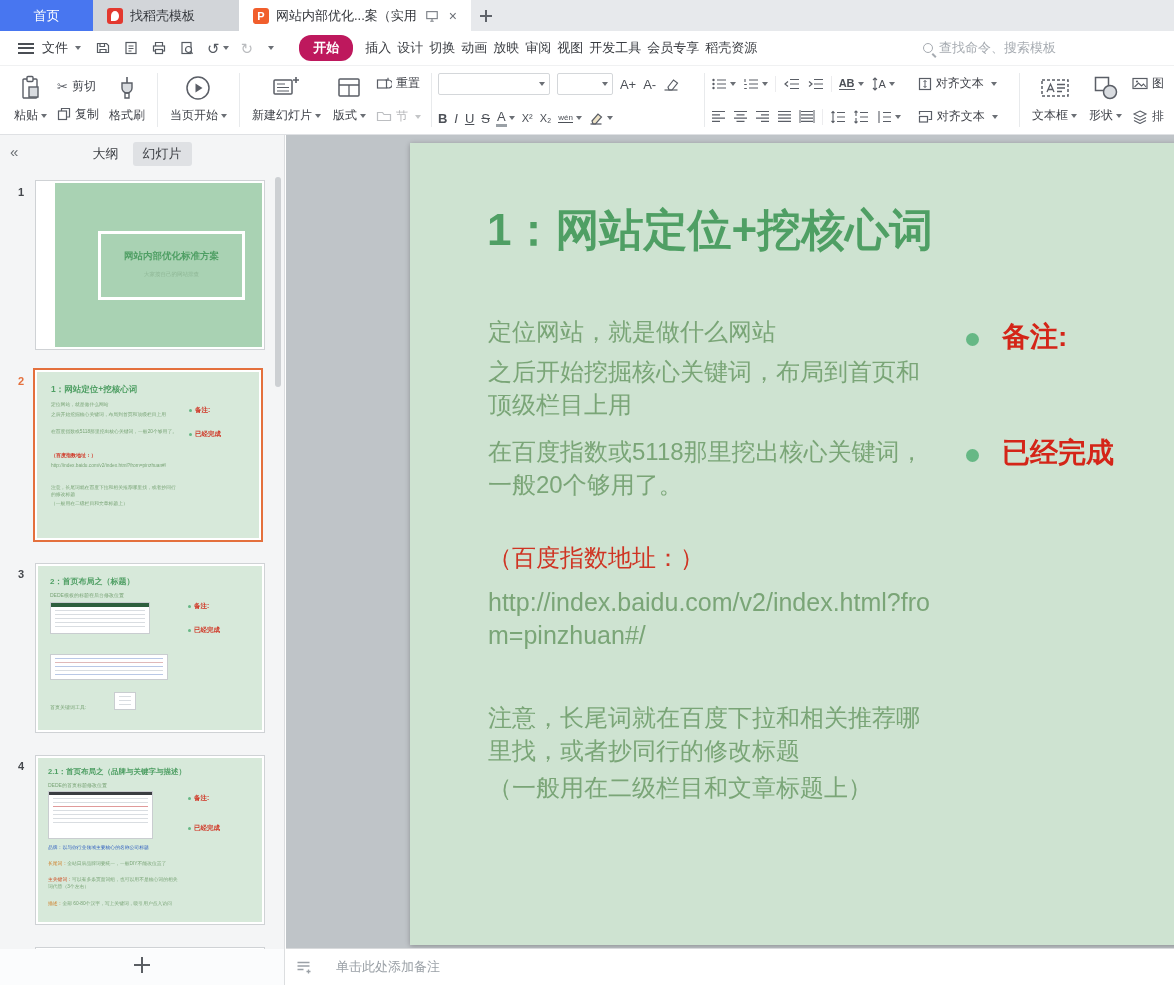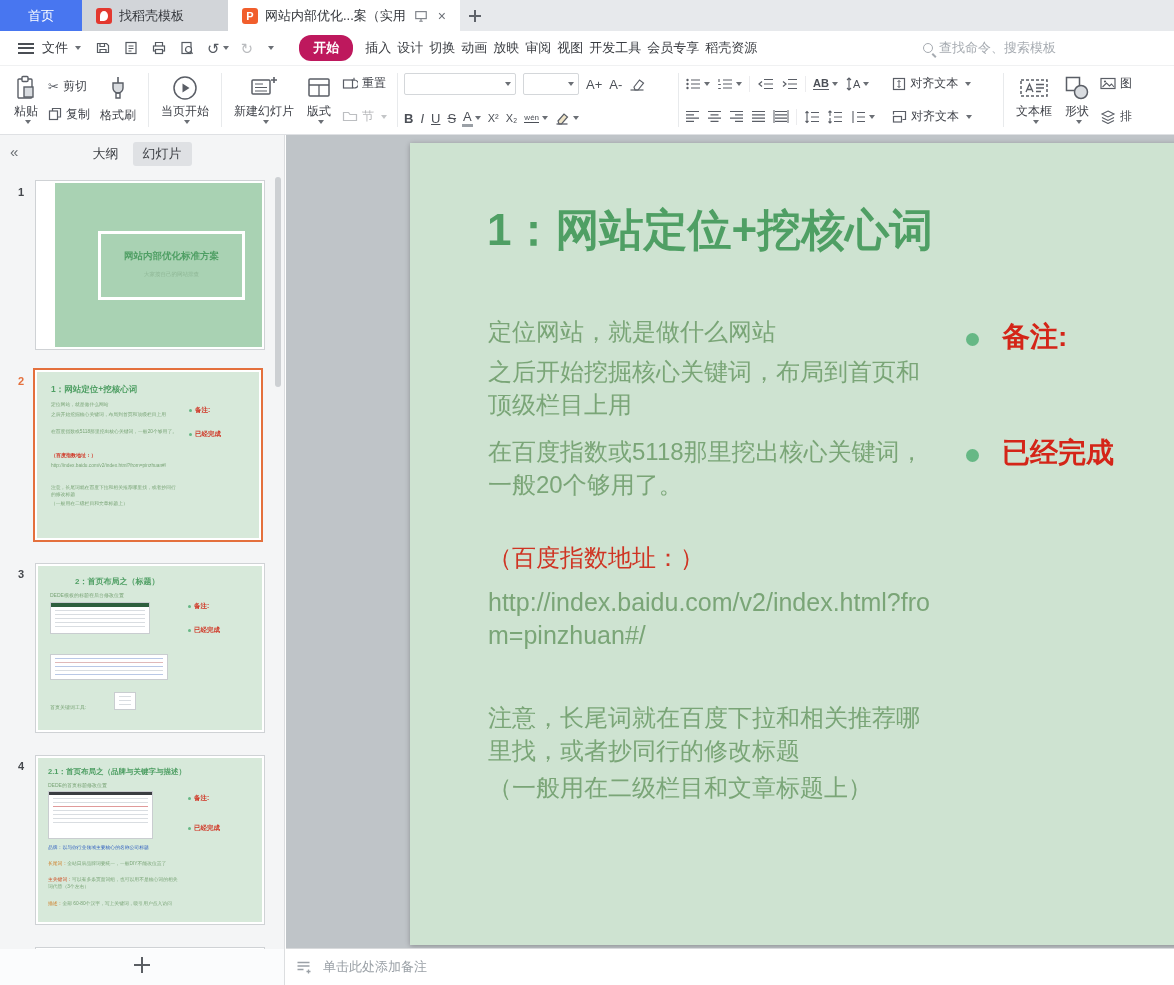--- a/index.html
+++ b/index.html
@@ -4,21 +4,21 @@
 <style>
   * { box-sizing: border-box; margin: 0; padding: 0; }
   html,body { width:1174px; height:985px; overflow:hidden;
     font-family:"Liberation Sans","DejaVu Sans",sans-serif; background:#fff; }
   #app { position:relative; width:1174px; height:985px; overflow:hidden; }
 
   
   .tabstrip { position:absolute; left:0; top:0; width:1174px; height:31px;
     background:#e7e9ec; display:flex; align-items:stretch; }
   .tab { display:flex; align-items:center; gap:7px; padding:0 14px; font-size:13px; cursor:default; }
-  .tab-home { width:82px; justify-content:center; background:#4876f0; color:#fff; }
+  .tab-home { width:93px; justify-content:center; background:#4876f0; color:#fff; }
   .tab-docer { width:146px; background:#d2d5d9; color:#33363b; }
   .tab-doc { width:232px; background:#ffffff; color:#33363b; }
   .tab-doc .ttl { white-space:nowrap; overflow:hidden; flex:1; }
   .docer-ico { width:16px; height:16px; border-radius:3px; background:#e3382f; position:relative; flex:none; }
   .docer-ico::after { content:""; position:absolute; left:4px; top:3px; width:8px; height:10px;
     border-radius:50% 50% 50% 0; background:#fff; }
   .wps-ico { width:16px; height:16px; border-radius:3px; background:#f15e2c; color:#fff;
     font-size:11px; font-weight:bold; display:flex; align-items:center; justify-content:center; flex:none; }
   .tab-tools { display:flex; align-items:center; gap:10px; margin-left:2px; color:#7c8087; }
   .newtab { width:30px; display:flex; align-items:center; justify-content:center; }
@@ -46,21 +46,21 @@
   .mag::after { content:""; position:absolute; left:9px; top:9px; width:5px; height:1.5px; background:#a6abb1; transform:rotate(45deg); transform-origin:0 0; }
   .dis { opacity:.4; }
 
   
   .ribbon { position:absolute; left:0; top:66px; width:1174px; height:69px; background:#fff;
     border-bottom:1px solid #dfe1e4; display:flex; align-items:stretch; padding:4px 6px 4px 8px; overflow:hidden; }
   .ribbon svg { display:block; }
   .gdiv { width:1px; background:#e8eaec; margin:3px 6px; }
   .bigbtn { display:flex; flex-direction:column; align-items:center; justify-content:space-between;
     padding:5px 6px 6px; }
-  .lbl { font-size:12px; color:#40434a; display:flex; align-items:center; white-space:nowrap;flex-direction:column; }
+  .lbl { font-size:12px; color:#40434a; display:flex; align-items:center; white-space:nowrap; }
   .stack { display:flex; flex-direction:column; justify-content:space-around; padding:2px 0; }
   .smbtn { display:flex; align-items:center; gap:4px; font-size:12px; color:#40434a; padding:2px 4px; white-space:nowrap; }
   .grp2 { display:flex; flex-direction:column; justify-content:space-between; padding:3px 0; }
   .rrow { display:flex; align-items:center; gap:7px; }
   .combo { border:1px solid #d4d7da; border-radius:2px; height:22px; display:flex; align-items:center;
     justify-content:flex-end; padding:0 4px; background:#fff; }
   .tglyph { font-size:13px; color:#4c5057; }
   .tsm { font-size:11px; color:#4c5057; }
   .fsep { width:1px; height:16px; background:#ececee; }
   .colorA { position:relative; font-size:13px; color:#4c5057; padding-bottom:3px; }
@@ -98,21 +98,21 @@
     box-shadow:0 1px 5px rgba(0,0,0,.28); }
   .s-title { position:absolute; left:77px; top:58px; font-size:44px; font-weight:800; color:#4f9f64; white-space:nowrap; }
   .s-p { position:absolute; left:78px; width:440px; font-size:24px; line-height:33px; color:#7aa577; }
   .s-red { color:#cf3423; }
   .s-url { font-size:25px; width:452px; word-break:break-all; }
   .s-dot { position:absolute; left:556px; width:13px; height:13px; border-radius:50%; background:#66b885; }
   .s-note { position:absolute; left:592px; font-size:28px; font-weight:bold; color:#d42518; white-space:nowrap; }
 
   
   .notesbar { position:absolute; left:286px; top:948px; width:888px; height:37px; background:#fff;
-    border-top:1px solid #d8dadc; display:flex; align-items:center; gap:12px; padding-left:10px;
+    border-top:1px solid #d8dadc; display:flex; align-items:center; gap:25px; padding-left:10px;
     font-size:13px; color:#9aa0a6; }
 </style>
 </head>
 <body>
 
 <div id="app">
 
   <div class="tabstrip">
     <div class="tab tab-home">
       <span>首页</span>
@@ -494,21 +494,21 @@
         </div>
         <div style="position:absolute; left:152px; top:58px; font-size:6.5px;">
           <span class="mini-dot"></span><span class="t-red">已经完成</span>
         </div>
       </div>
     </div>
 
     <span class="tnum" style="top:433px;">3</span>
     <div class="thumb" style="top:428px; height:170px;">
       <div class="thumb-inner" style="background:#d7e9da;">
-        <div class="t-green-title" style="left:12px; top:10px; font-size:8px;margin-left:25px;">2：首页布局之（标题）</div>
+        <div class="t-green-title" style="left:12px; top:10px; font-size:8px;">2：首页布局之（标题）</div>
         <div class="t-body" style="position:absolute; left:12px; top:26px; font-size:5px;">DEDE模板的标题在后台修改位置</div>
         <div class="shot" style="left:12px; top:36px; width:100px; height:32px;">
           <div class="bar"></div>
             <div class="ln"></div>
             <div class="ln"></div>
             <div class="ln"></div>
             <div class="ln"></div>
             <div class="ln"></div>
         </div>
         <div style="position:absolute; left:150px; top:36px; font-size:6.5px;">

